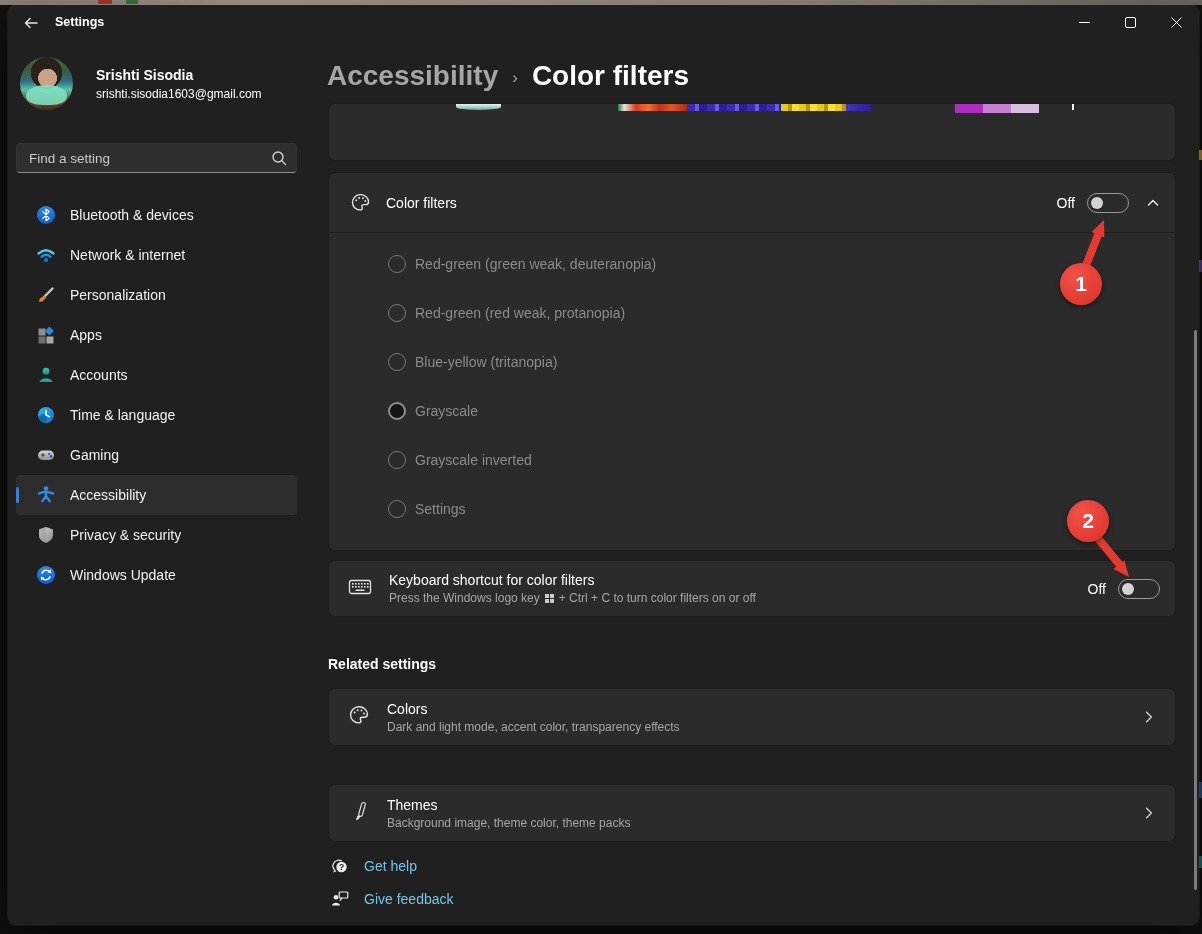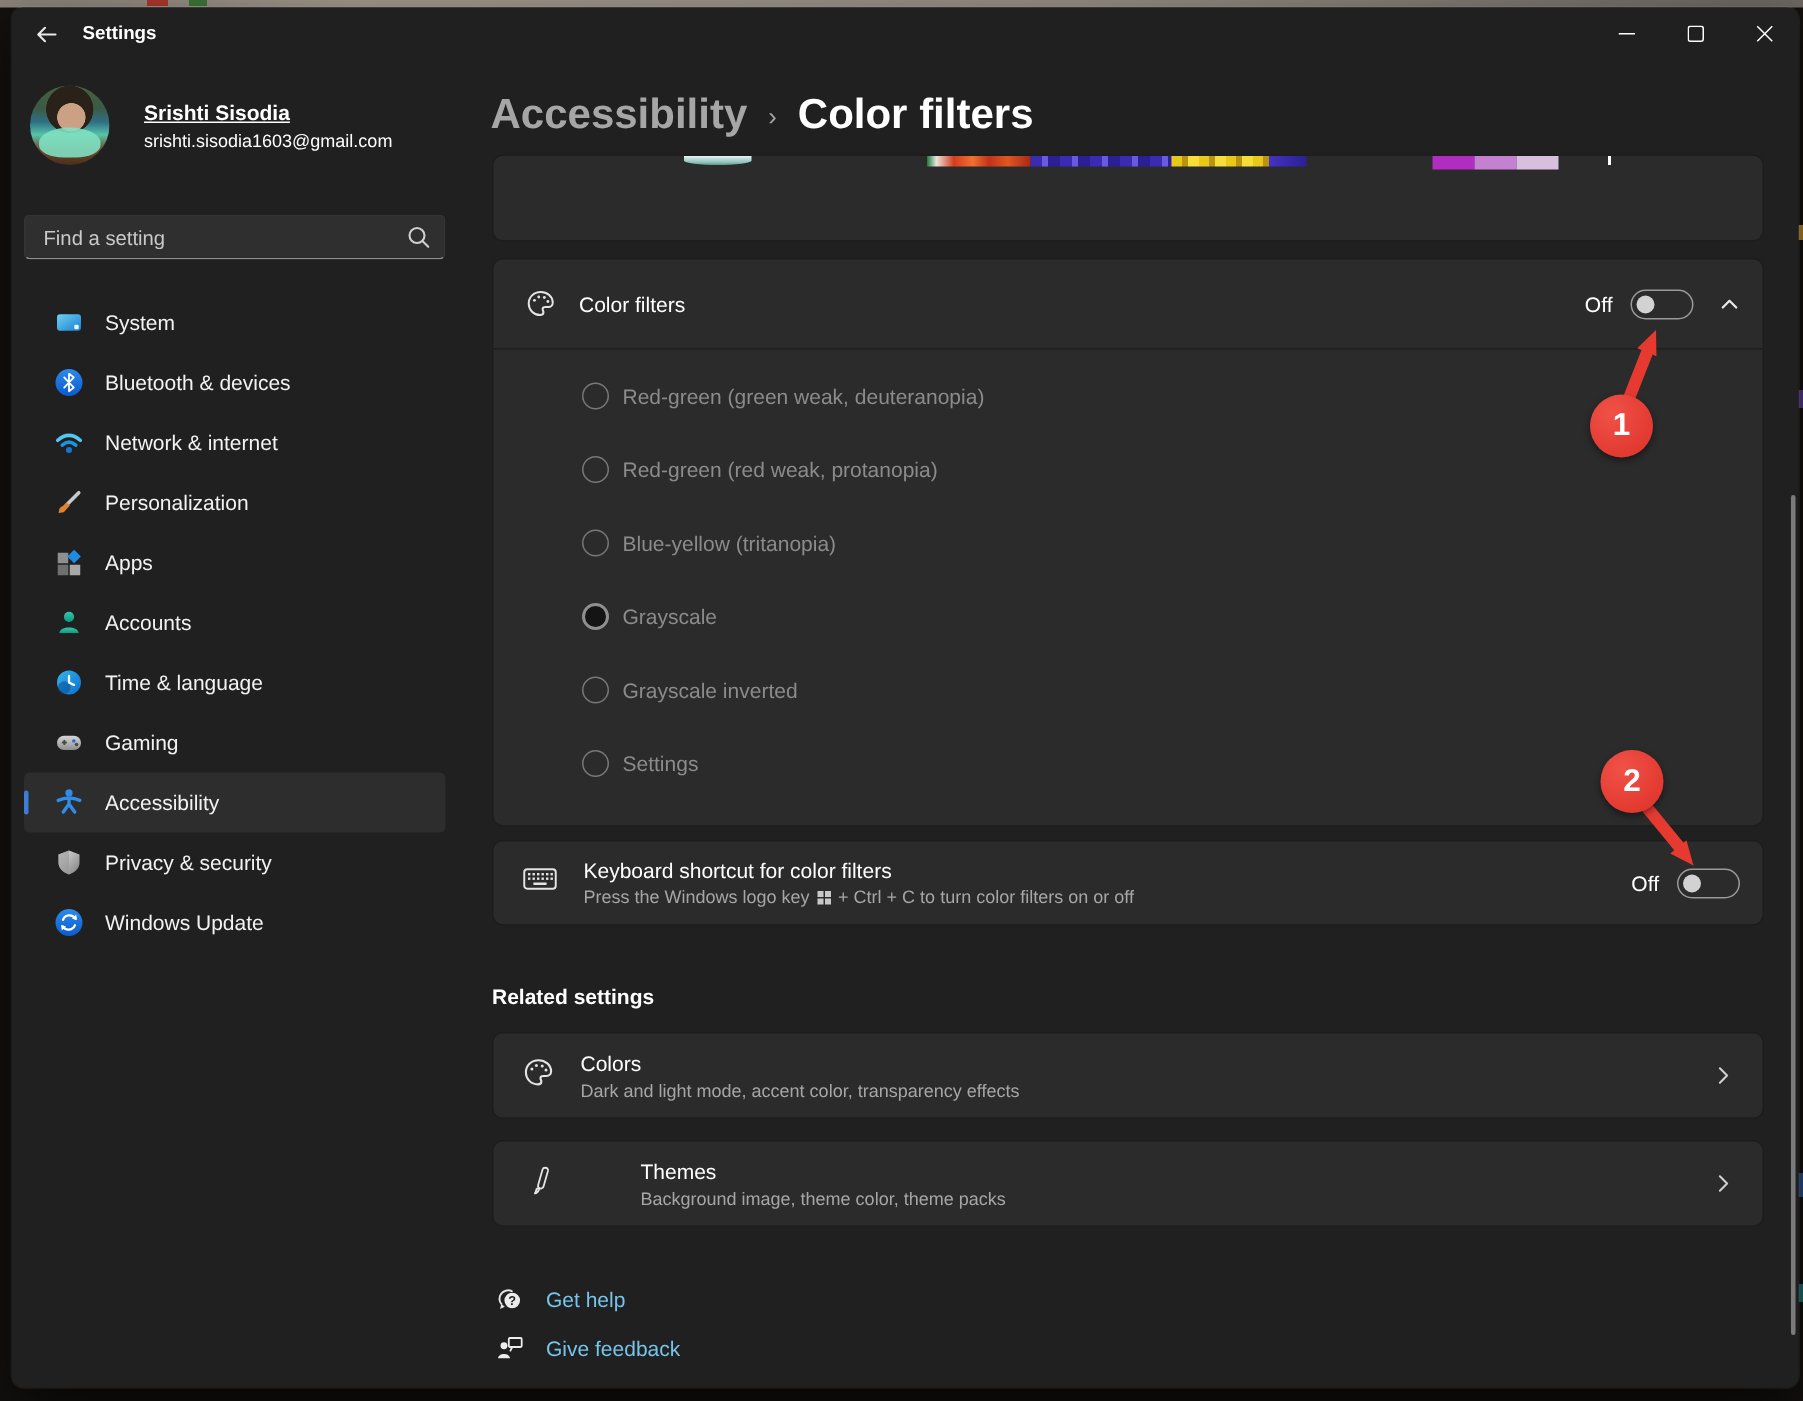--- a/index.html
+++ b/index.html
@@ -33,21 +33,21 @@
   
   .profile { position:absolute; left:12px; top:52px; width:290px; height:56px; cursor:pointer; }
   .avatar { position:absolute; left:0; top:0; width:53px; height:53px; border-radius:50%; overflow:hidden;
     background:
       radial-gradient(circle at 52% 40%, #caa184 0 22%, rgba(0,0,0,0) 23%),
       radial-gradient(circle at 50% 30%, #2a2118 0 34%, rgba(0,0,0,0) 35%),
       linear-gradient(180deg,#46603f 0%, #3c5a44 28%, #2e6f85 46%, #57c4a8 62%, #6e4a2e 80%, #4a2e1b 100%);
   }
   .avatar .sweater { position:absolute; left:6px; top:28px; width:41px; height:20px; border-radius:50% 50% 40% 40%;
     background:#7fe0c2; opacity:.9; }
-  .profile-name { position:absolute; left:76px; top:10px; font-size:14px; font-weight:700; color:#fff;text-decoration:underline; }
+  .profile-name { position:absolute; left:76px; top:10px; font-size:14px; font-weight:700; color:#fff; }
   .profile-email { position:absolute; left:76px; top:30px; font-size:12px; color:#ffffff; }
 
   .searchbox { position:absolute; left:8px; top:138px; width:281px; height:30px;
     background:#2f2f2f; border:1px solid #343434; border-bottom:1px solid #8f8f8f; border-radius:4px; }
   .searchbox input { position:absolute; left:0; top:0; width:100%; height:100%; background:transparent;
     border:none; outline:none; color:#e8e8e8; font-size:13.5px; padding:0 34px 0 12px;
     font-family:"Liberation Sans", sans-serif; }
   .searchbox input::placeholder { color:#c9c9c9; }
   .search-glyph { position:absolute; right:8px; top:5px; }
 
@@ -107,21 +107,21 @@
   .kbd-texts { margin-left:17px; }
   .kbd-title { font-size:14px; color:#fff; }
   .kbd-sub { font-size:12px; color:#a6a6a6; margin-top:3px; display:flex; align-items:center; }
   .winkey { display:inline-grid; grid-template-columns:4px 4px; grid-template-rows:4px 4px; gap:1px; margin:0 5px; }
   .winkey span { background:#c9c9c9; }
 
   .section-heading { position:absolute; left:320px; top:651px; font-size:14px; font-weight:700; color:#fff; }
 
   .card-link { height:58px; display:flex; align-items:center; padding:0 18px 0 19px; cursor:pointer; }
   .card-colors { top:683px; }
-  .card-themes { top:755px;gap:40px; }
+  .card-themes { top:779px; }
   .cl-texts { margin-left:17px; }
   .cl-title { font-size:14px; color:#fff; }
   .cl-sub { font-size:12px; color:#a6a6a6; margin-top:3px; }
   .cl-chevron { margin-left:auto; display:flex; }
 
   .footer-link { position:absolute; left:322px; height:24px; display:flex; align-items:center; cursor:pointer; }
   .fl-gethelp { top:849px; }
   .fl-feedback { top:882px; }
   .fl-label { margin-left:14px; font-size:14px; color:#75c5ea; }
 
@@ -187,35 +187,20 @@
 
   <div class="searchbox">
     <input type="text" placeholder="Find a setting" style="">
     <svg class="search-glyph" width="18" height="18" viewBox="0 0 18 18">
       <circle cx="8" cy="8" r="5" stroke="#cfcfcf" stroke-width="1.4" fill="none"></circle>
       <line x1="11.8" y1="11.8" x2="15.5" y2="15.5" stroke="#cfcfcf" stroke-width="1.4" stroke-linecap="round"></line>
     </svg>
   </div>
 
   <div class="nav">
-    <div class="nav-item">
-      <span class="nicon">
-        <svg width="20" height="20" viewBox="0 0 20 20">
-            <defs>
-              <linearGradient id="gSys" x1="0" y1="0" x2="1" y2="1">
-                <stop offset="0" stop-color="#6fd2f0"></stop>
-                <stop offset="1" stop-color="#1a7fd4"></stop>
-              </linearGradient>
-            </defs>
-        <rect x="2" y="4.5" width="16" height="11" rx="2" fill="url(#gSys)"></rect>
-            <rect x="13.5" y="11.5" width="3" height="3" rx="0.8" fill="#eaf7ff"></rect>
-          </svg>
-      </span>
-      <span class="nlabel">System</span>
-    </div>
     <div class="nav-item">
       <span class="nicon">
         <svg width="20" height="20" viewBox="0 0 20 20">
             <defs>
               <linearGradient id="gBt" x1="0" y1="0" x2="0" y2="1">
                 <stop offset="0" stop-color="#2c8ae8"></stop>
                 <stop offset="1" stop-color="#0b5bd0"></stop>
               </linearGradient>
             </defs>
         <circle cx="10" cy="10" r="9" fill="url(#gBt)"></circle>

